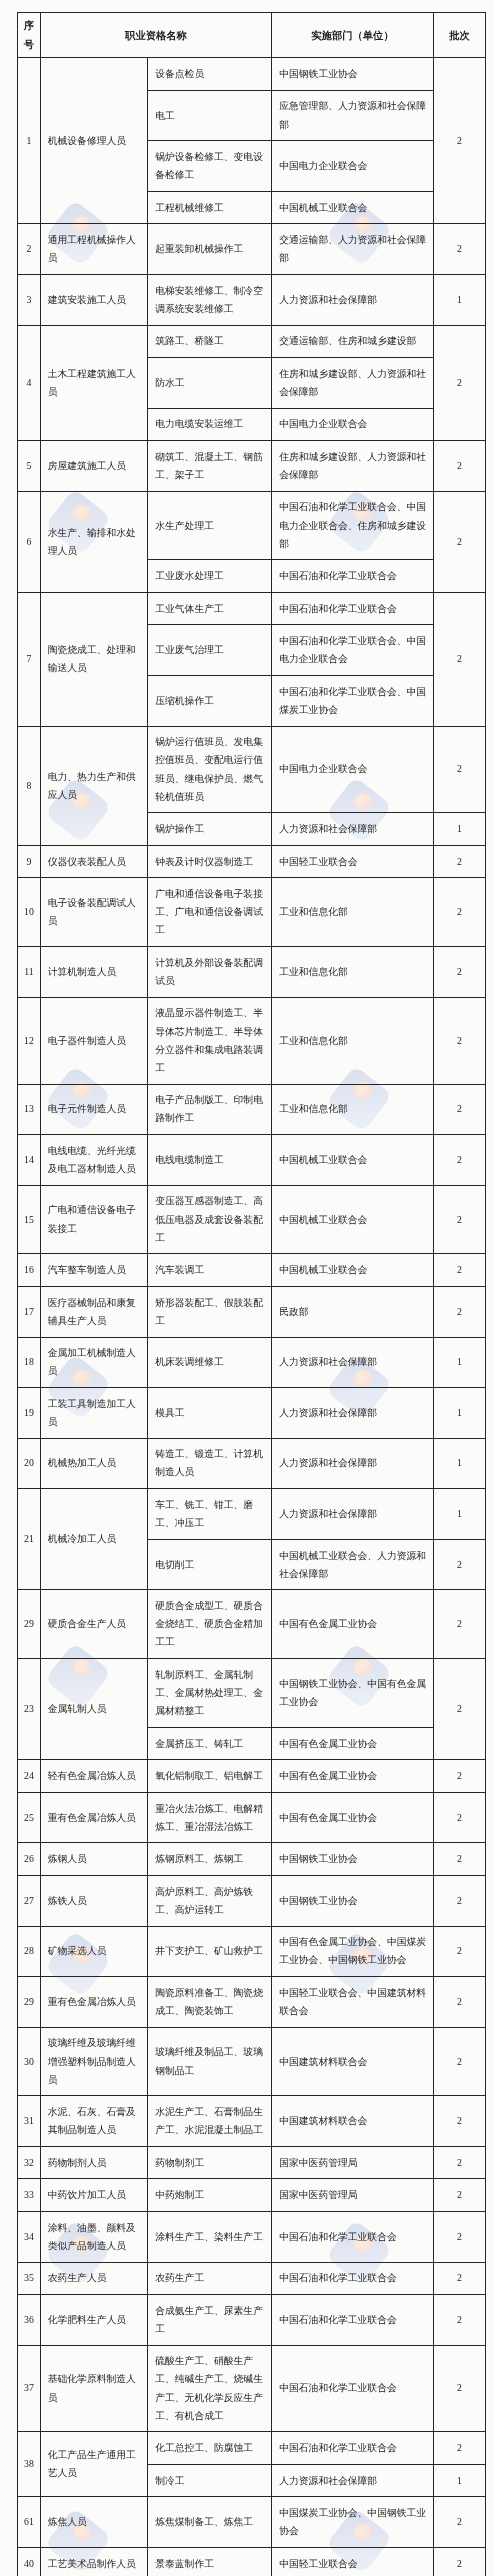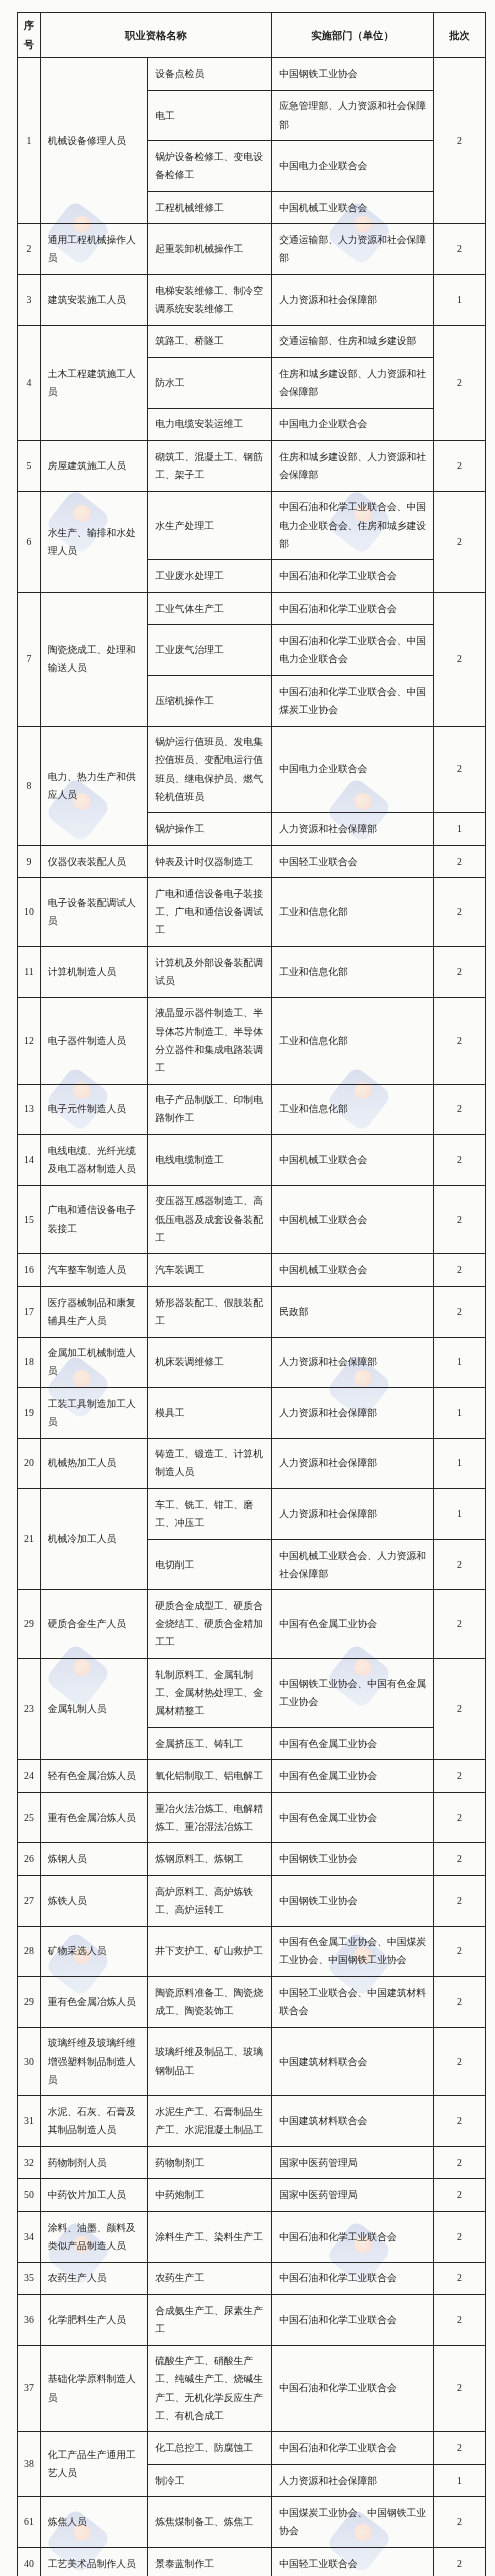--- a/index.html
+++ b/index.html
@@ -351,21 +351,21 @@
           <td class="c-batch">2</td>
         </tr>
         <tr>
           <td class="c-no">32</td>
           <td class="c-cat">药物制剂人员</td>
           <td class="c-qual">药物制剂工</td>
           <td class="c-dept">国家中医药管理局</td>
           <td class="c-batch">2</td>
         </tr>
         <tr>
-          <td class="c-no">50</td>
+          <td class="c-no">33</td>
           <td class="c-cat">中药饮片加工人员</td>
           <td class="c-qual">中药炮制工</td>
           <td class="c-dept">国家中医药管理局</td>
           <td class="c-batch">2</td>
         </tr>
         <tr>
           <td class="c-no">34</td>
           <td class="c-cat">涂料、油墨、颜料及类似产品制造人员</td>
           <td class="c-qual">涂料生产工、染料生产工</td>
           <td class="c-dept">中国石油和化学工业联合会</td>

